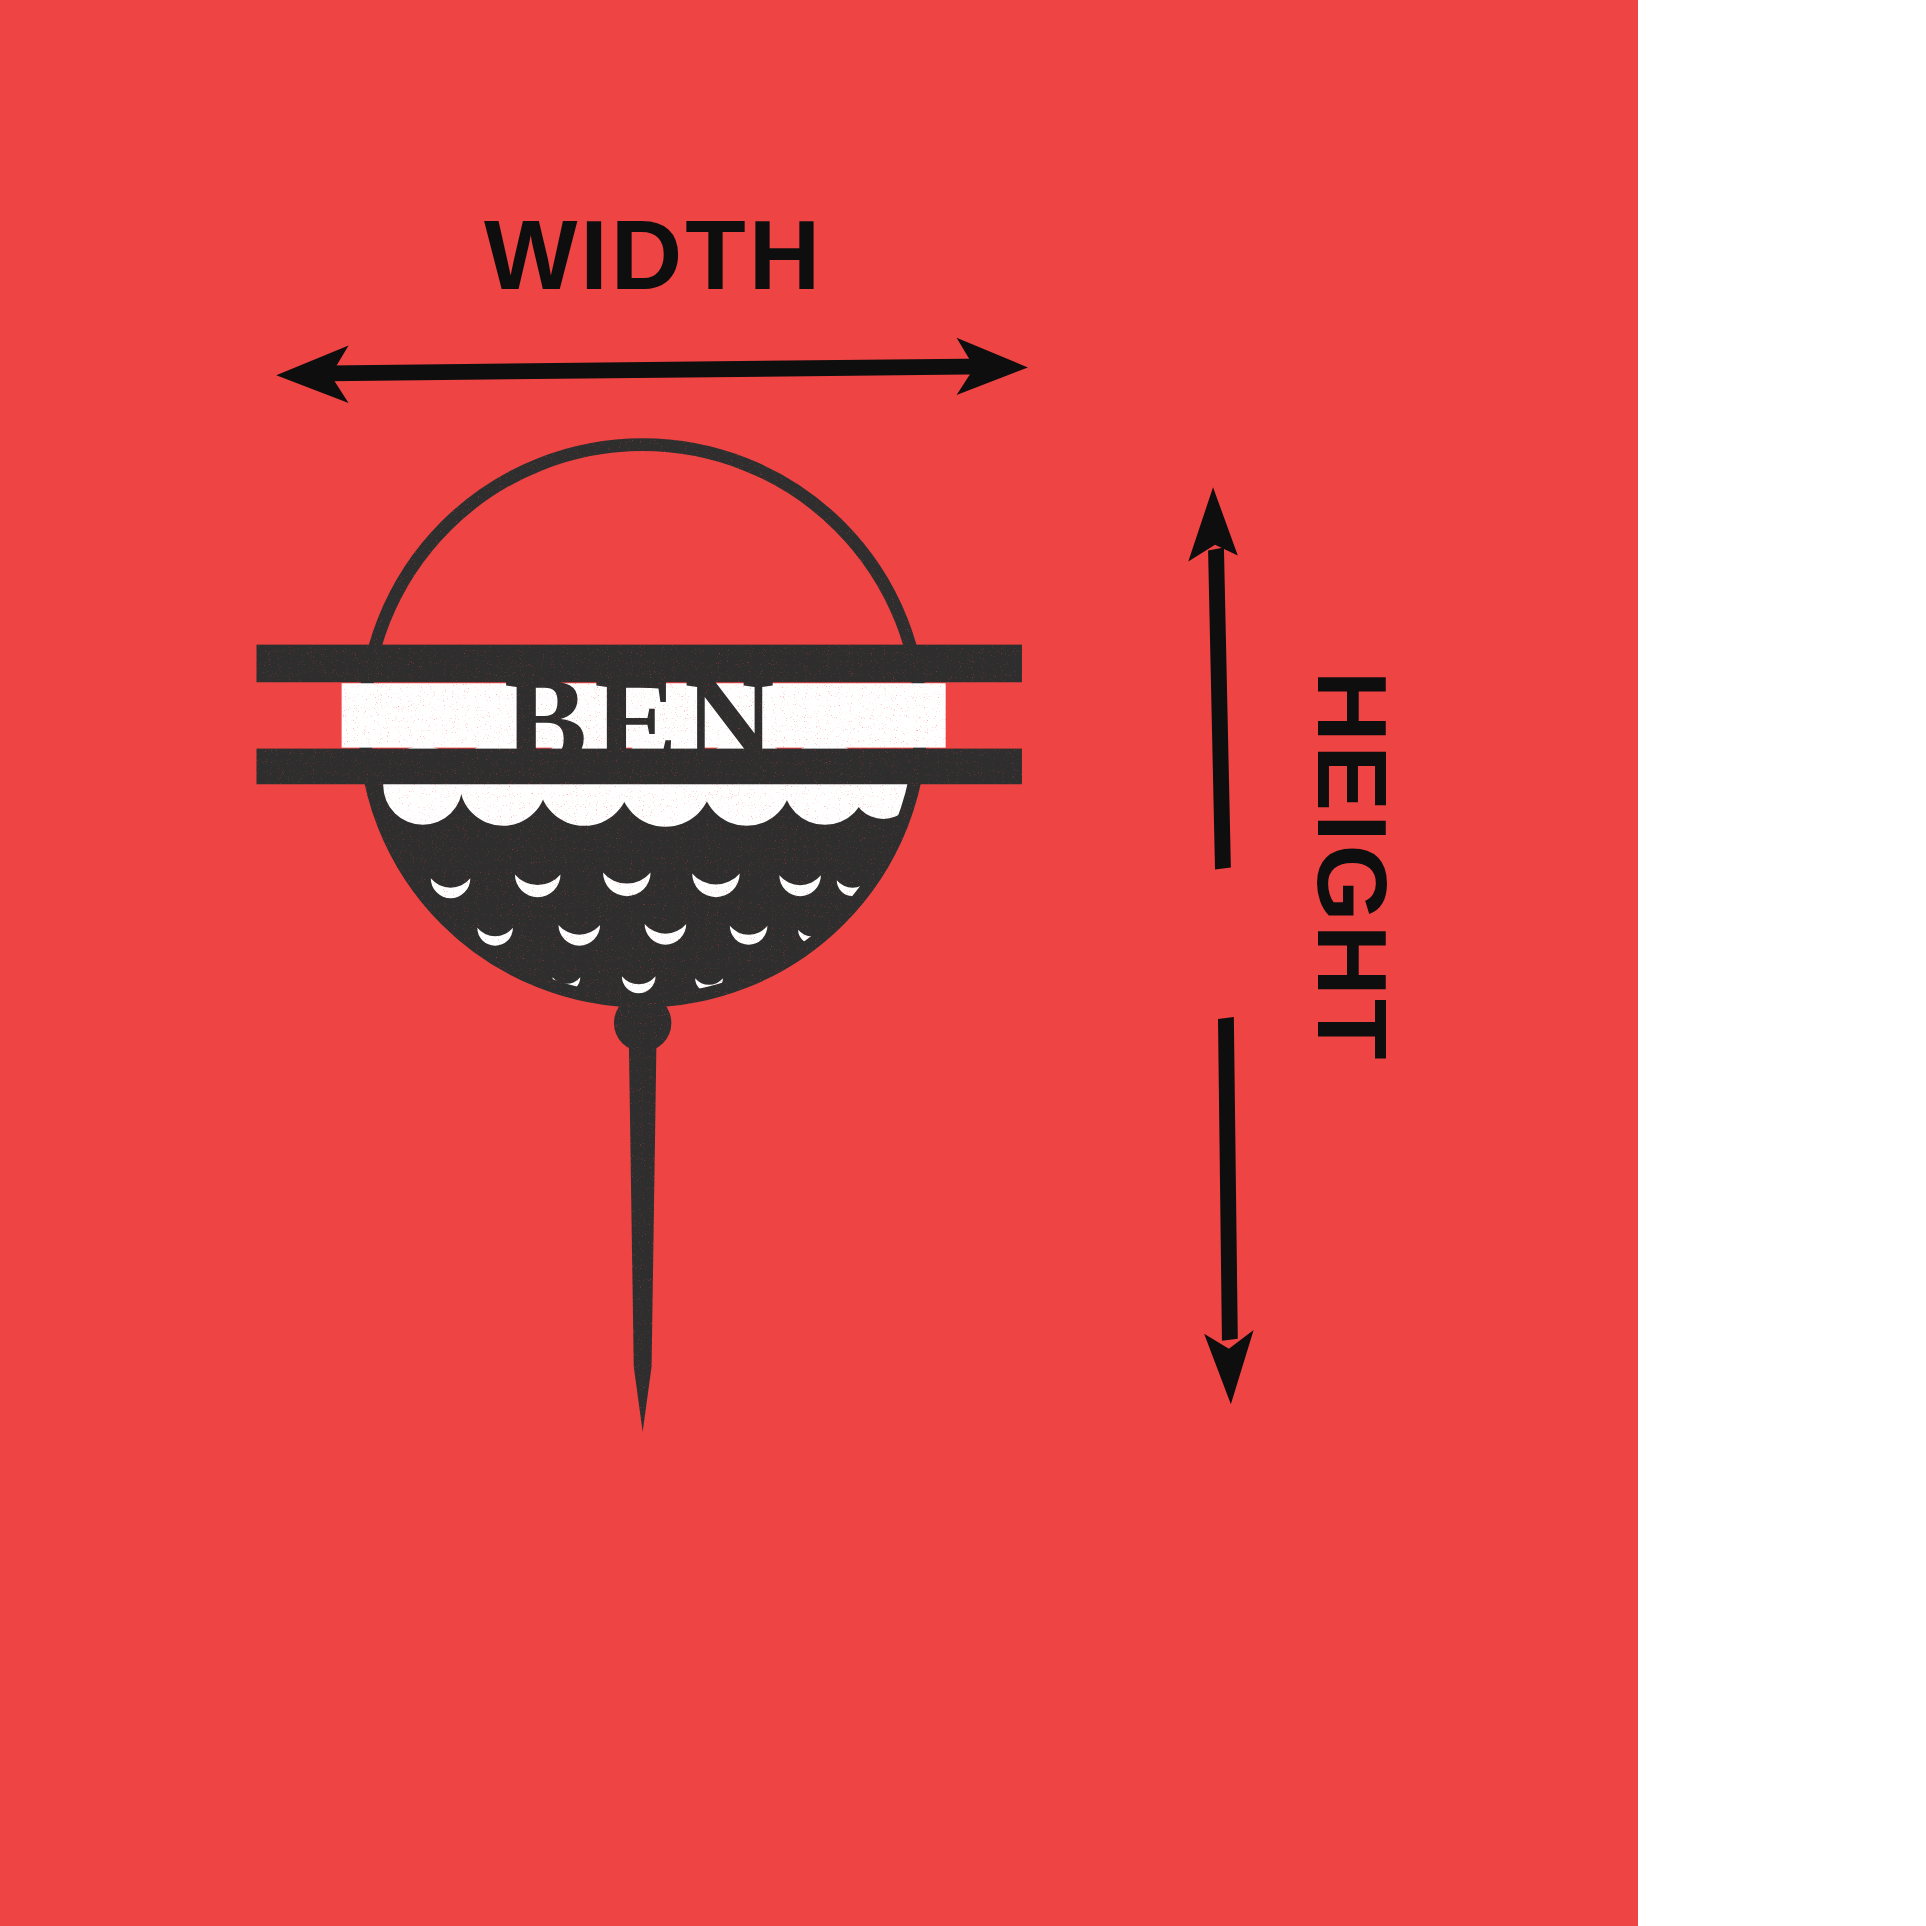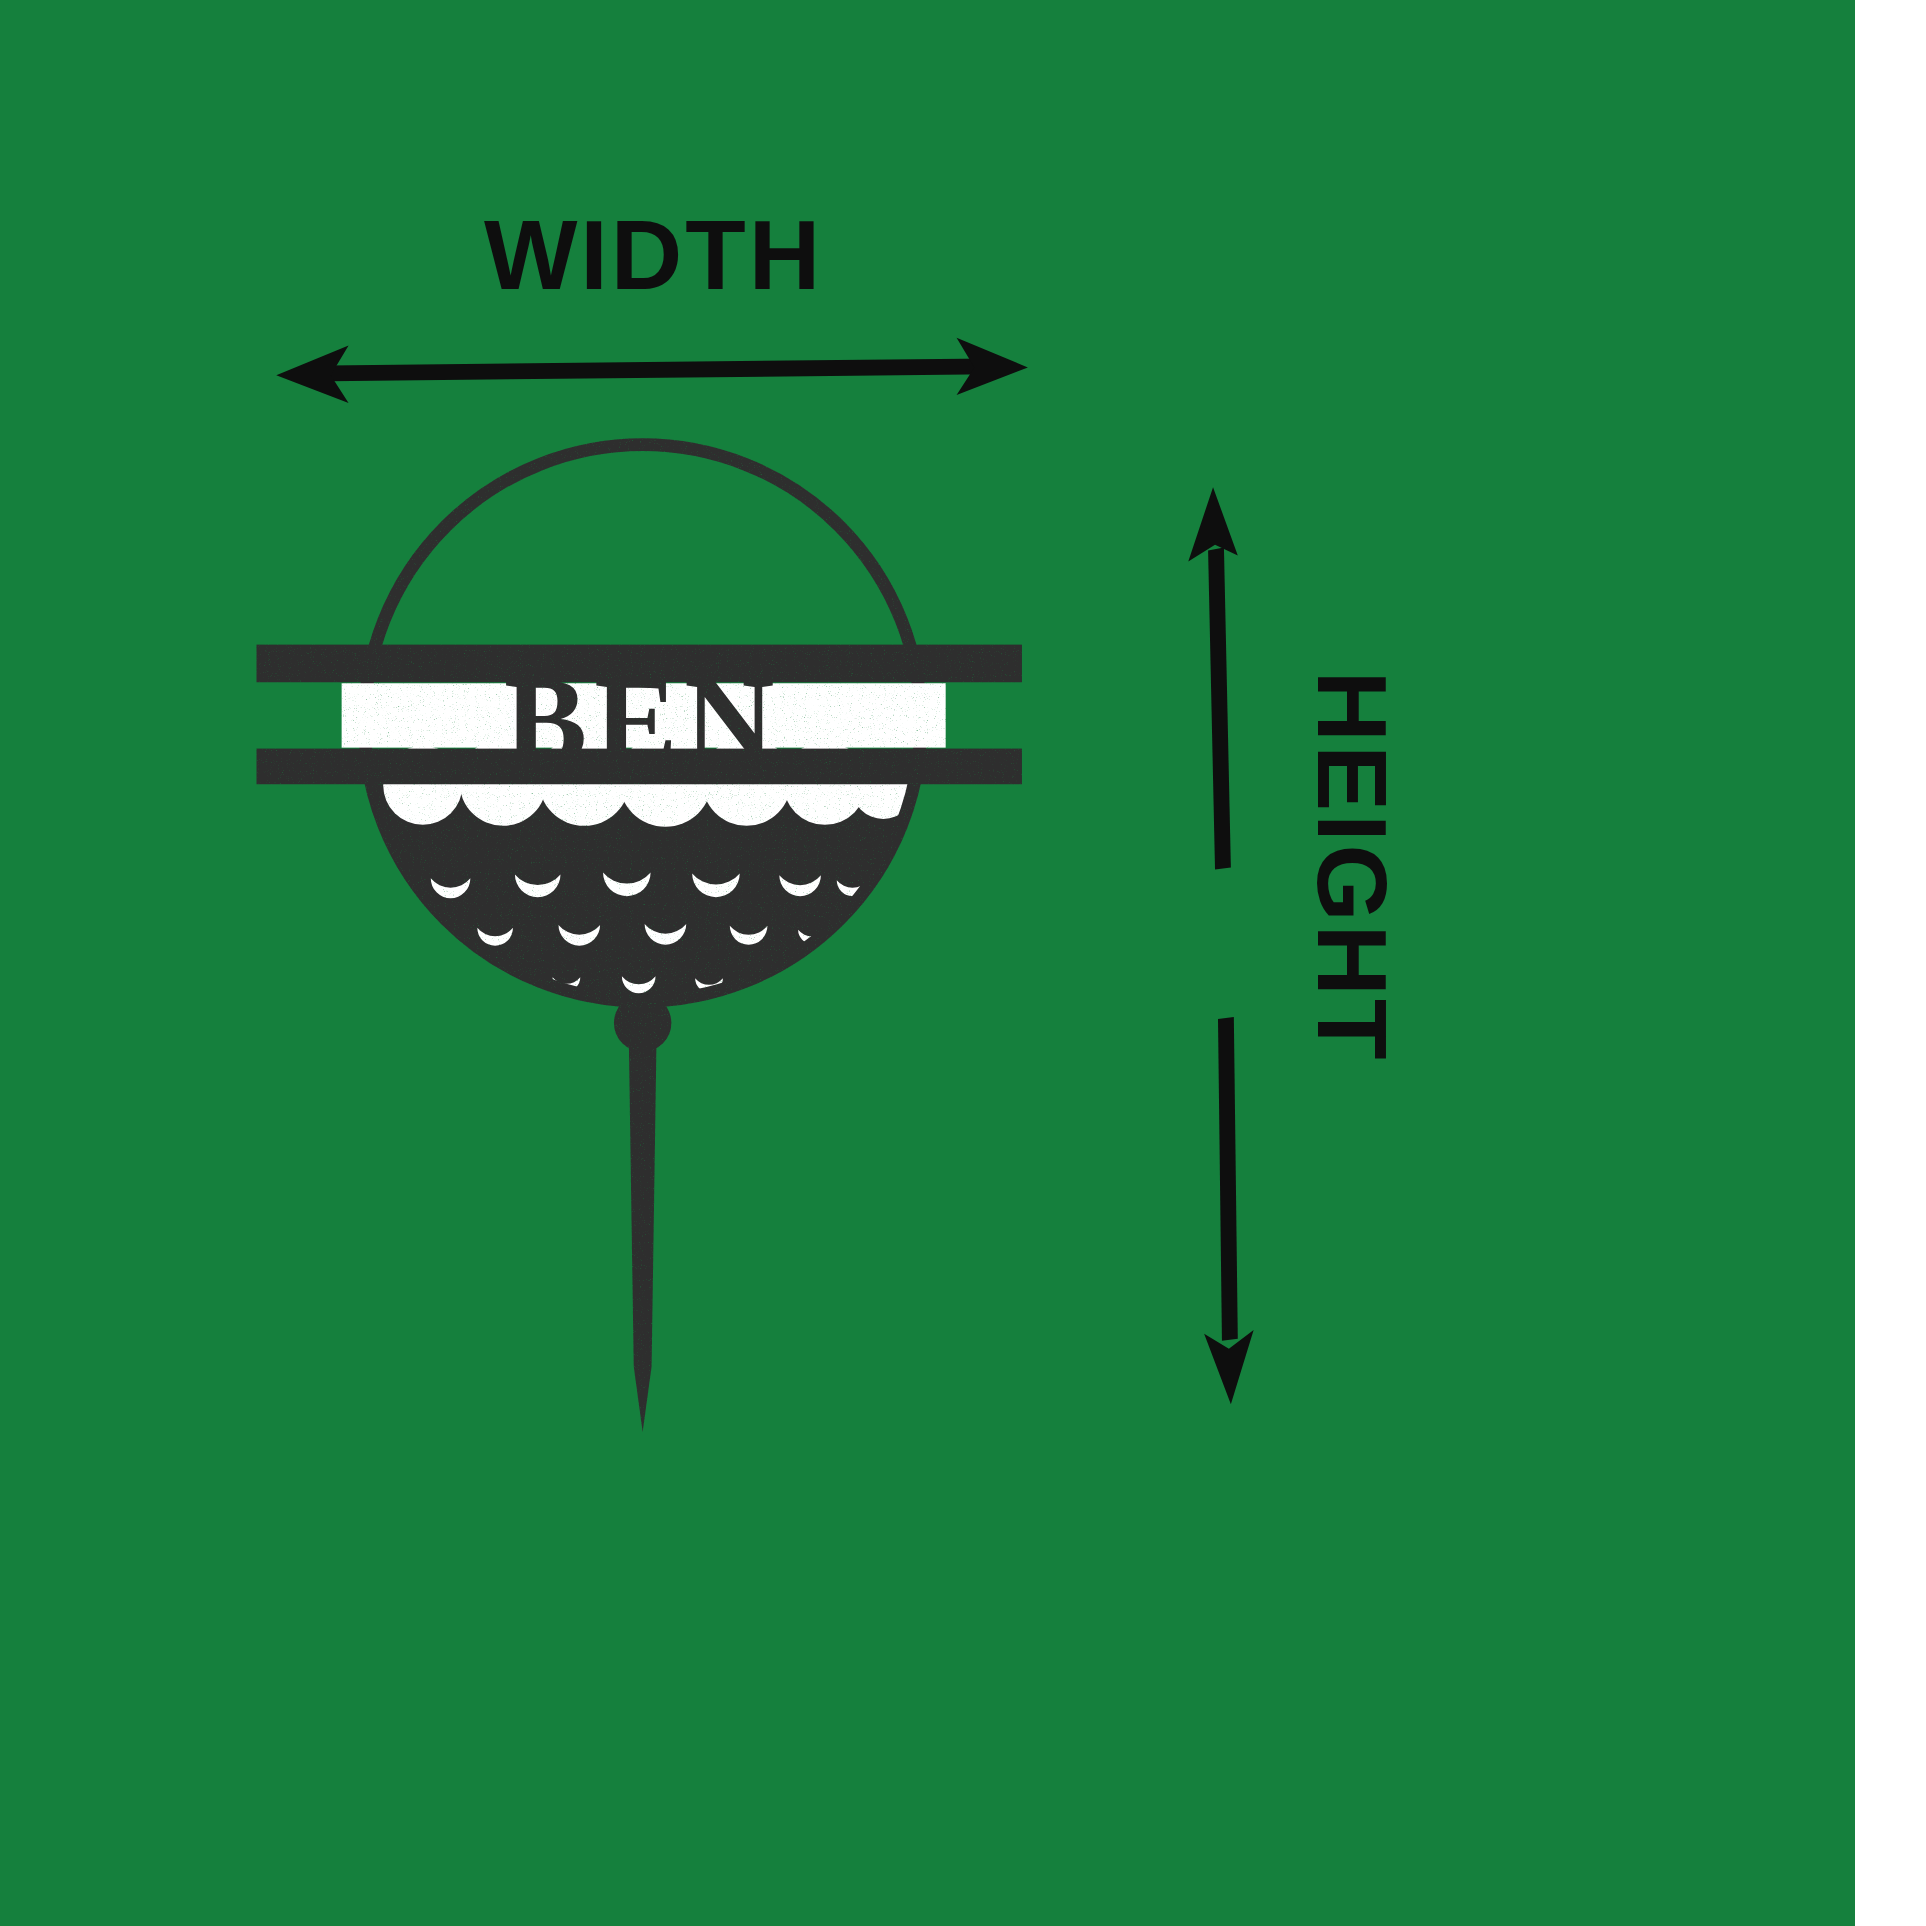--- a/index.html
+++ b/index.html
@@ -2,23 +2,23 @@
 <html><head>
 <meta charset="utf-8">
 <style>
   html, body {
     margin: 0;
     padding: 0;
     background: #ffffff;
   }
   .stage {
     position: relative;
-    width: 1855px;
+    width: 1638px;
     height: 1927px;
-    background: #15803d;
+    background: #ef4444;
     overflow: hidden;
     font-family: "Liberation Sans", "DejaVu Sans", sans-serif;
   }
   svg.diagram {
     position: absolute;
     inset: 0;
     width: 1927px;
     height: 1927px;
     display: block;
   }

